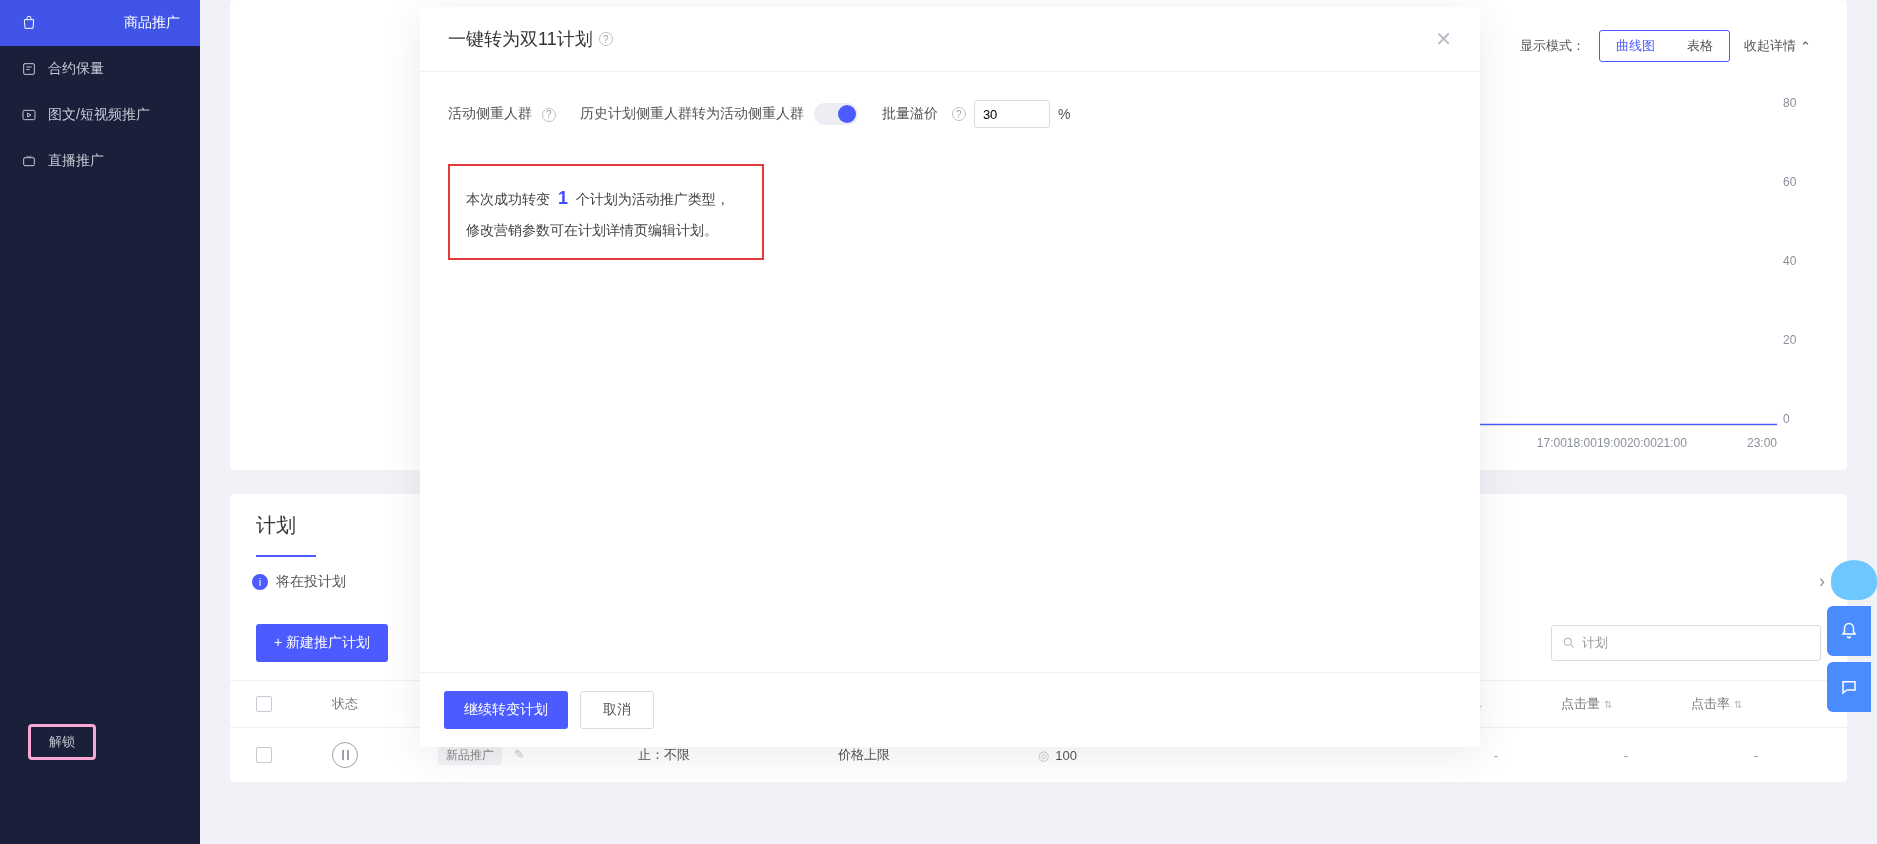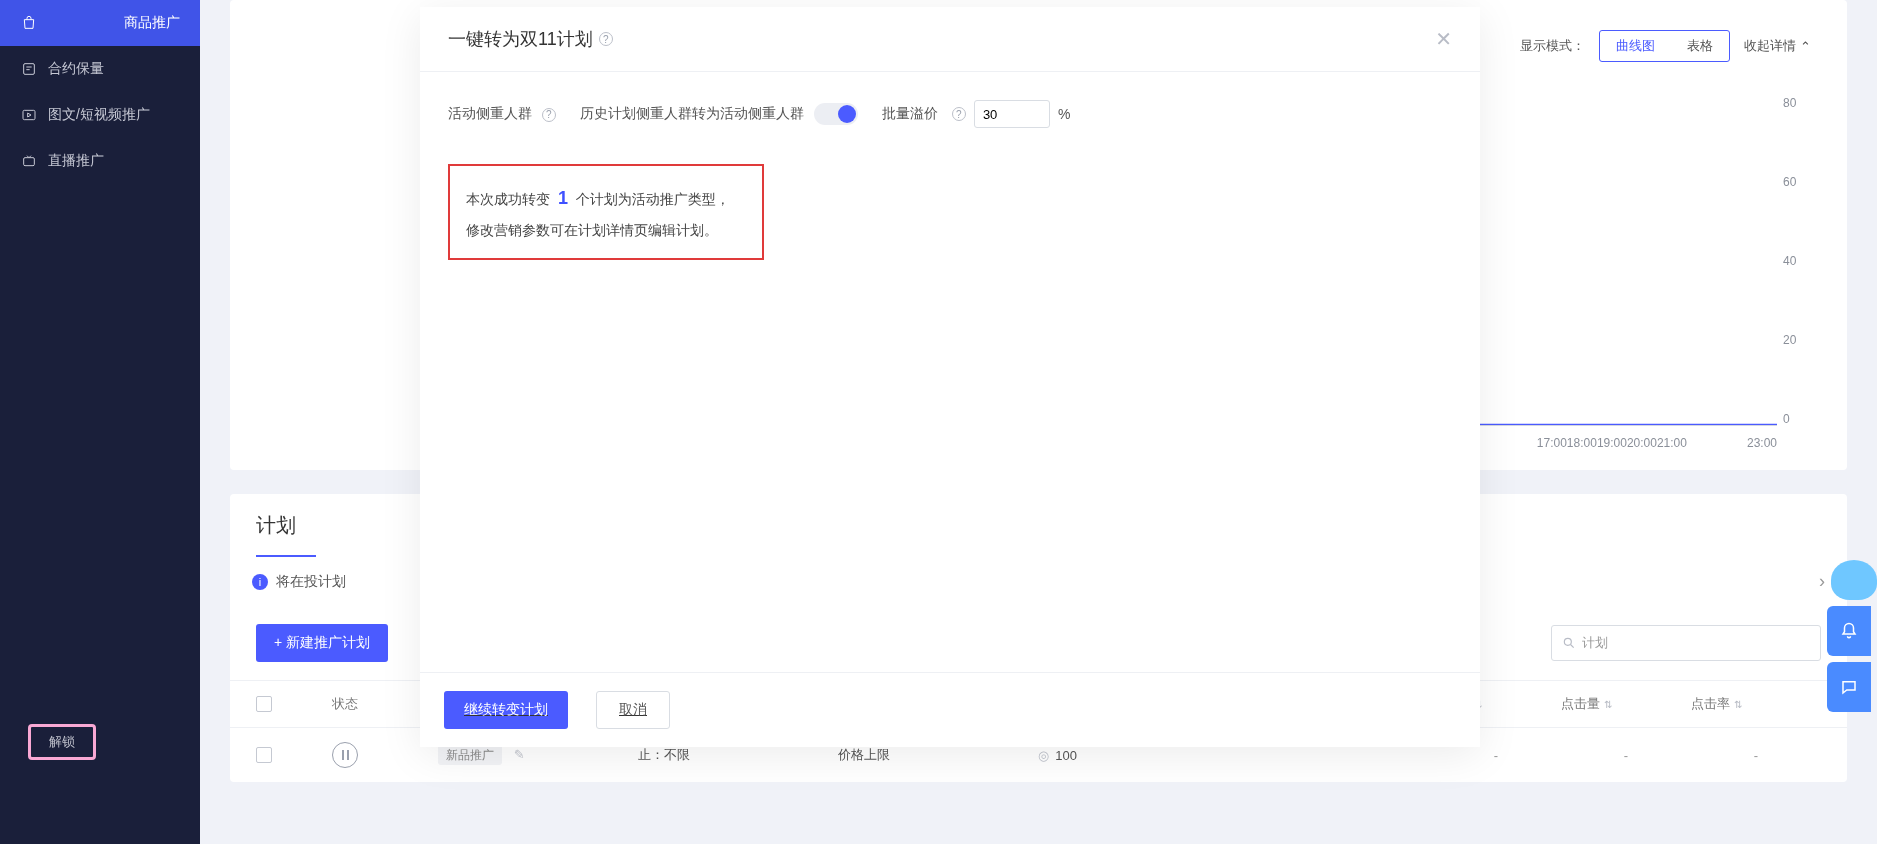--- a/index.html
+++ b/index.html
@@ -70,21 +70,21 @@
 .m-head{ display:flex; align-items:center; padding:20px 28px; border-bottom:1px solid #eef0f4; font-size:18px; color:#333;}
 .m-help{ width:14px;height:14px;border:1px solid #bcc0c9;border-radius:50%;color:#9aa0ad;font-size:10px; display:inline-flex;align-items:center;justify-content:center; margin-left:6px;}
 .m-close{ margin-left:auto; color:#b8bcc6; font-size:20px; cursor:pointer;}
 .m-body{ padding:28px 28px; flex:1; overflow:auto;}
 .m-row1{ display:flex; align-items:center; gap:24px; color:#555; font-size:14px;}
 .switch{ position:relative; width:44px; height:22px; background:#eceef3; border-radius:11px;}
 .switch .knob{ position:absolute; right:2px; top:2px; width:18px;height:18px; background:#4b5bff; border-radius:50%;}
 .m-input{ width:76px; height:28px; border:1px solid #d9dde3; border-radius:3px; padding:0 8px; font-size:13px;}
 .result-box{ margin-top:36px; border:2px solid #e03a3a; padding:14px 16px; width:316px; line-height:2; font-size:14px; color:#444;}
 .result-box b{ color:#3f51ff; font-size:18px; padding:0 4px;}
-.m-foot{ display:flex; align-items:center; gap:28px; padding:18px 24px; border-top:1px solid #eef0f4;text-decoration:underline;}
+.m-foot{ display:flex; align-items:center; gap:12px; padding:18px 24px; border-top:1px solid #eef0f4;}
 .btn-primary{ background:#4b5bff; color:#fff; border:none; padding:10px 20px; border-radius:3px; font-size:14px; cursor:pointer;}
 .btn-plain{ background:#fff; border:1px solid #d9dde3; color:#555; padding:9px 22px; border-radius:3px; font-size:14px; cursor:pointer;}
 
 
 .float{ position:absolute; right:0; top:560px; display:flex; flex-direction:column; gap:6px;}
 .float-btn{ width:44px;height:50px; background:#4a8bff; border-top-left-radius:6px; border-bottom-left-radius:6px; display:flex;align-items:center;justify-content:center; color:#fff;}
 .float-whale{ width:46px;height:40px; background:#6fc7ff; border-radius:50% 50% 40% 40%; margin-left:4px; position:relative;}
 </style>
 </head>
 <body>

